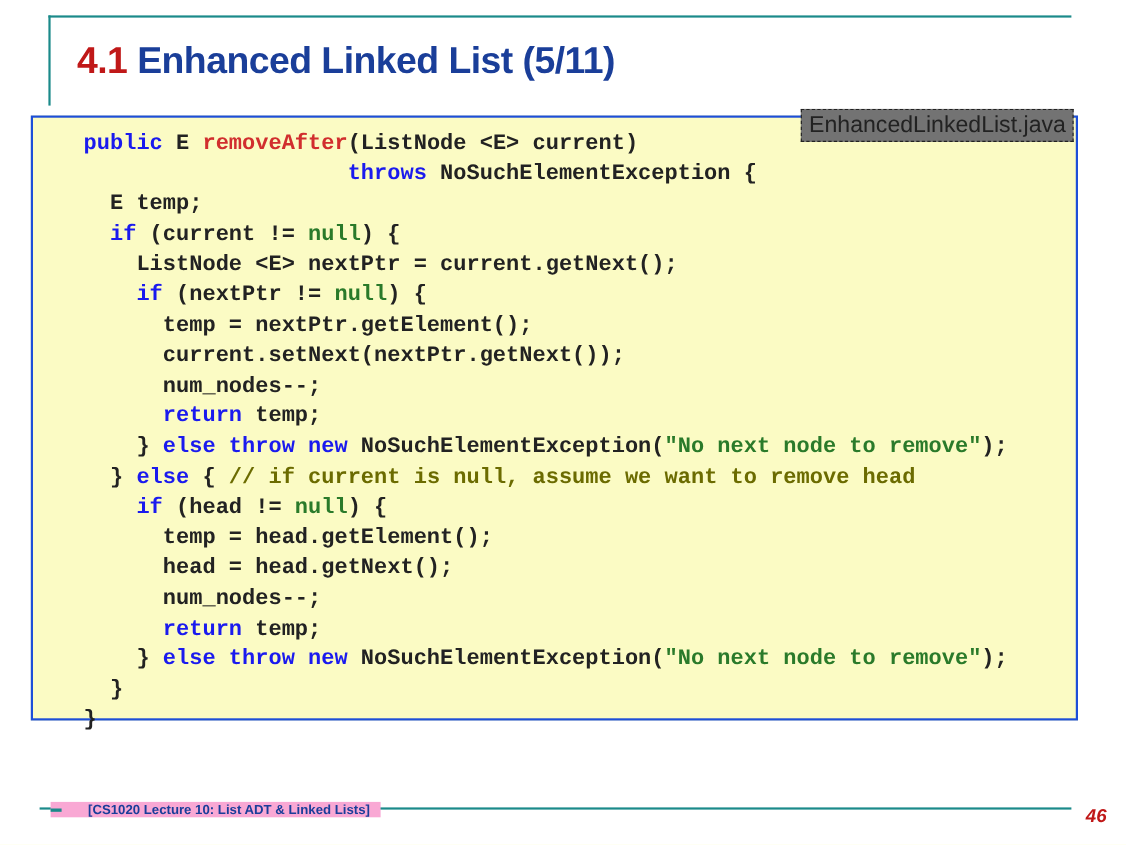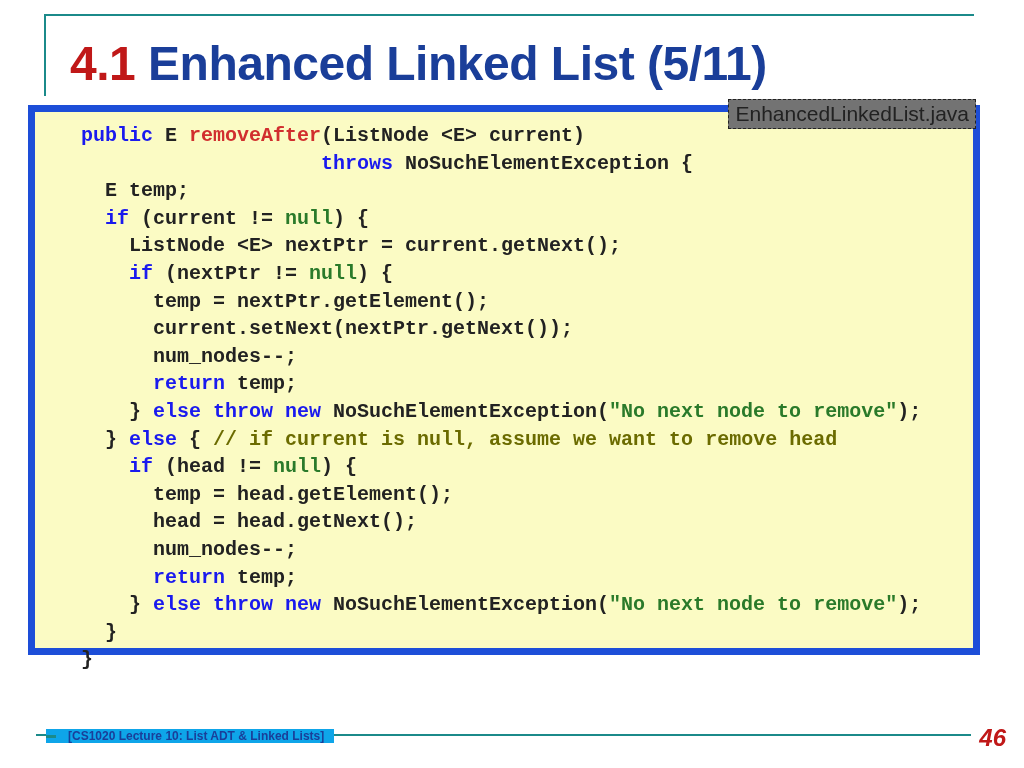--- a/index.html
+++ b/index.html
@@ -25,34 +25,34 @@
     top: 14px;
     left: 44px;
     width: 2px;
     height: 82px;
     background: #1b8a8a;
   }
   .title {
     position: absolute;
     top: 36px;
     left: 70px;
-    font-size: 48px;
+    font-size: 34px;
     font-weight: bold;
     letter-spacing: -0.5px;
   }
   .title .num { color: #c01818; }
   .title .txt { color: #1a3e99; }
   .codebox {
     position: absolute;
     top: 105px;
     left: 28px;
     width: 952px;
     height: 550px;
     background: #fbfbc4;
-    border: 7px solid #1d4ed8;
+    border: 2px solid #1d4ed8;
     padding: 10px 22px 10px 22px;
     box-sizing: border-box;
   }
   .filename-badge {
     position: absolute;
     top: 99px;
     right: 48px;
     background: #737373;
     border: 1px dashed #222;
     padding: 2px 6px;
@@ -80,43 +80,43 @@
     left: 36px;
     right: 50px;
     bottom: 32px;
     height: 2px;
     background: #1b8a8a;
   }
   .footer-box {
     position: absolute;
     bottom: 25px;
     left: 46px;
-    background: #0ea5e9;
+    background: #f9a8d4;
     padding: 0 10px 0 0;
     display: flex;
     align-items: center;
-    gap: 12px;
+    gap: 24px;
   }
   .footer-bullet {
     width: 10px;
     height: 3px;
     background: #1b8a8a;
   }
   .footer-text {
     font-family: Verdana, Arial, sans-serif;
     font-size: 12px;
     font-weight: bold;
     color: #1a3e99;
   }
   .page-num {
     position: absolute;
     bottom: 16px;
     right: 18px;
     font-family: Verdana, Arial, sans-serif;
-    font-size: 24px;
+    font-size: 17px;
     font-weight: bold;
     font-style: italic;
     color: #c01818;
     background: #fff;
     padding-left: 8px;
   }
 </style>
 </head>
 <body>
 

